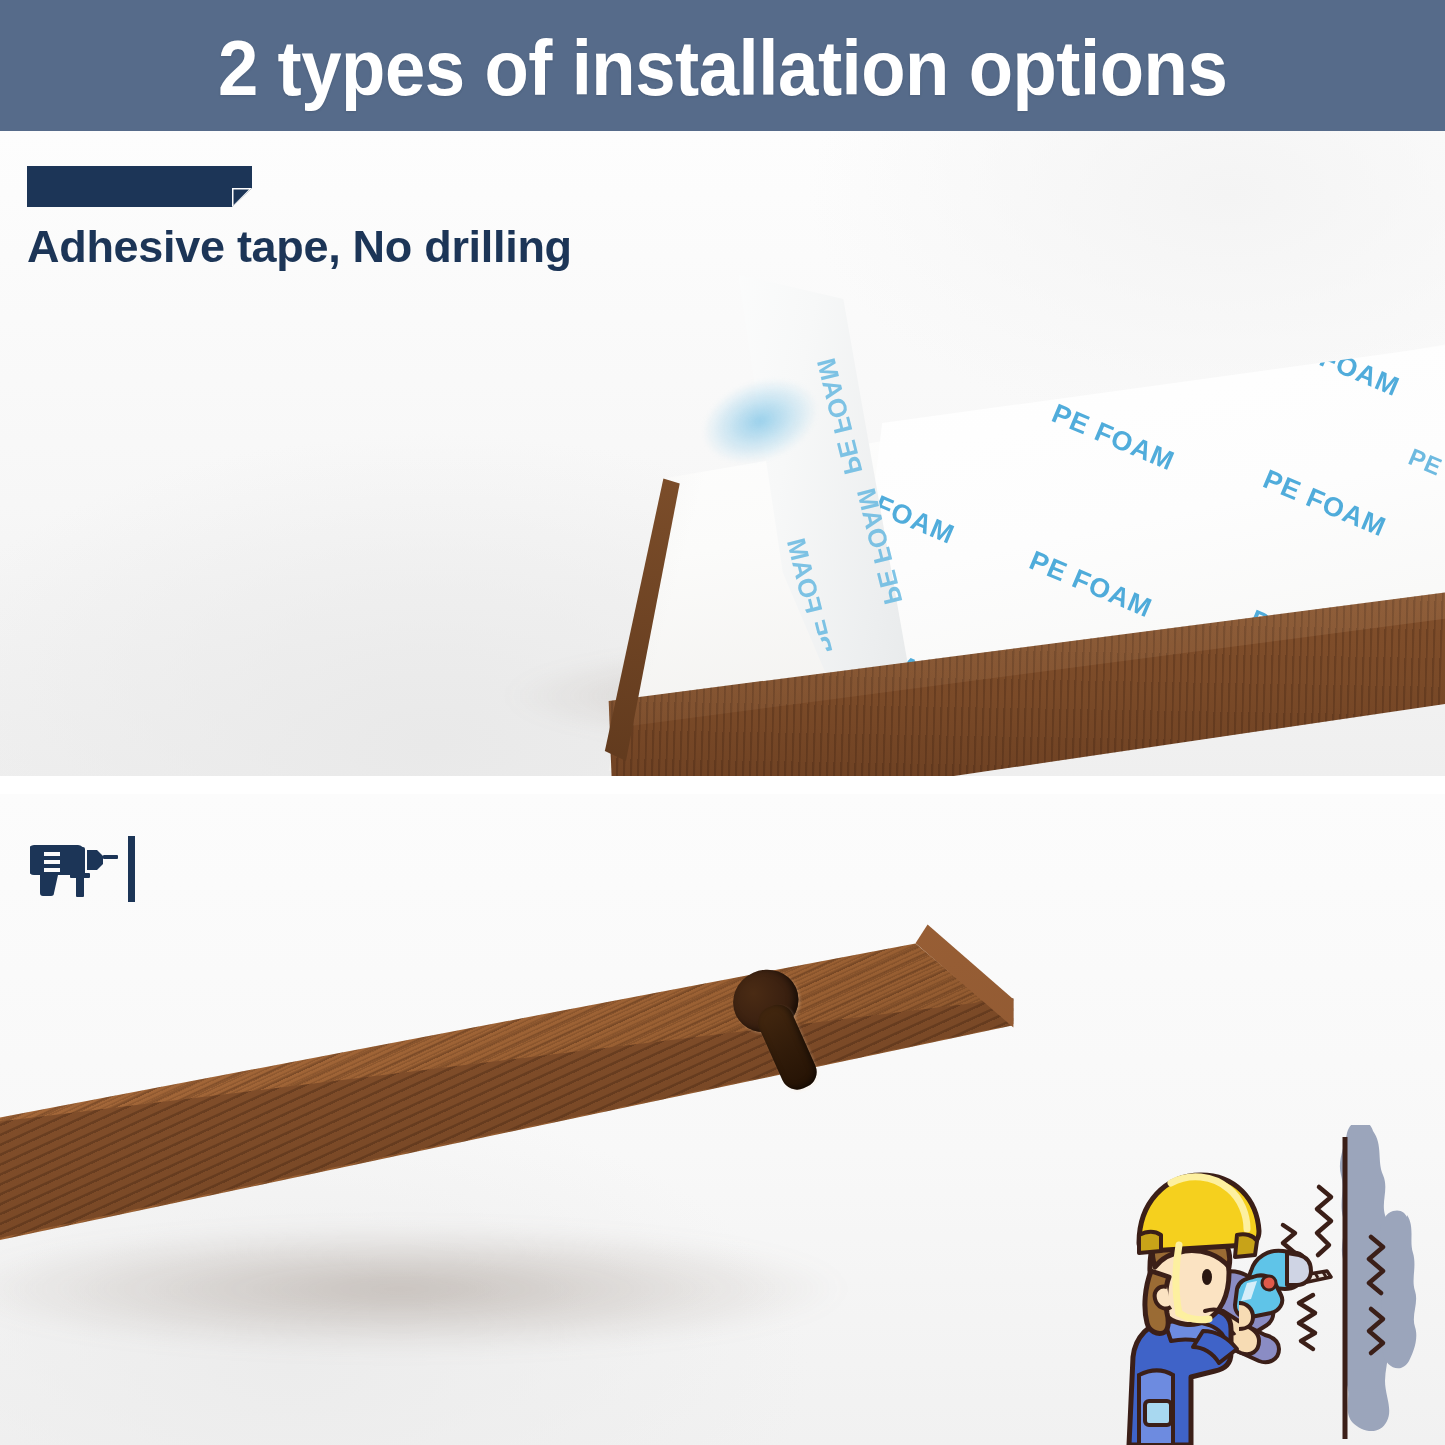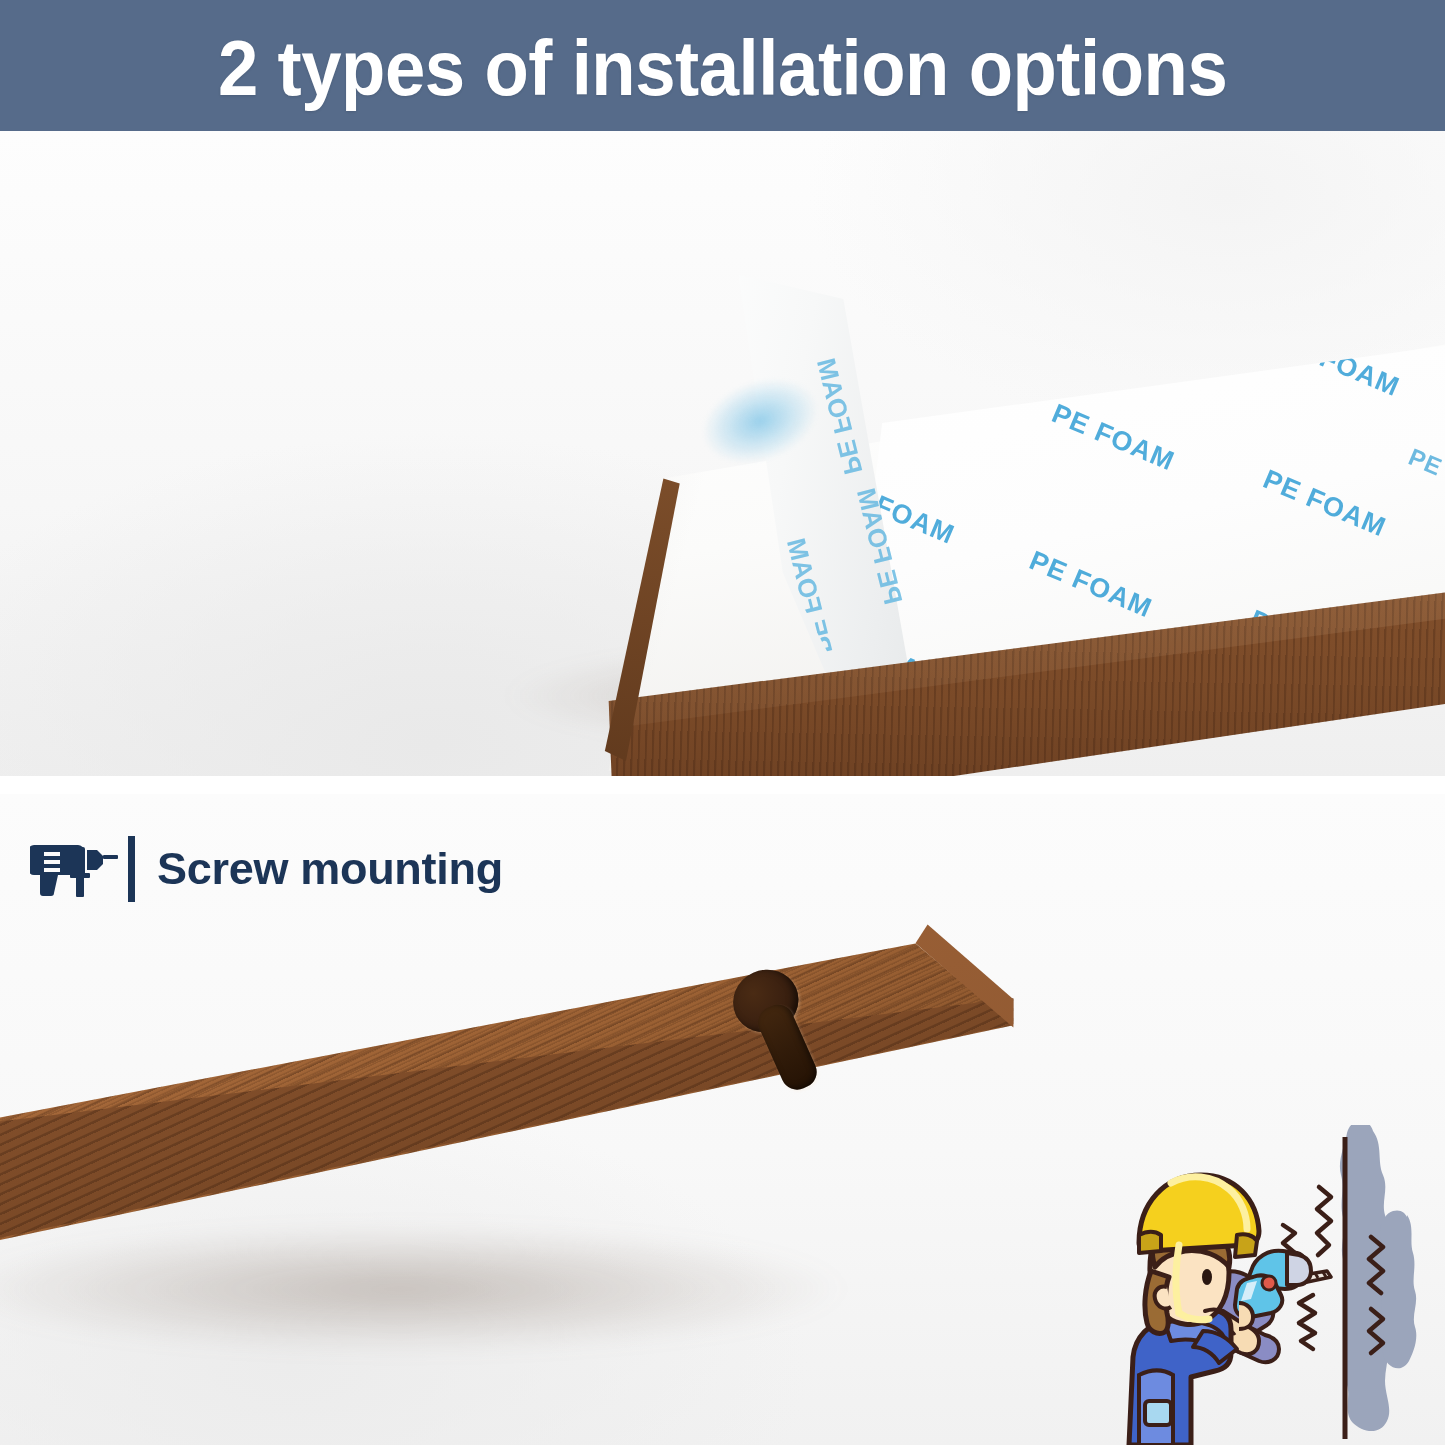--- a/index.html
+++ b/index.html
@@ -293,20 +293,30 @@
         <span style="left: 120px; top: 300px;">PE FOAM</span>
         <span style="left: 230px; top: 150px;">PE FOAM</span>
       </div>
 
     <div class="board-front"></div>
     <div class="board-front-hl"></div>
     <div class="board-side"></div>
     <div class="board-edge-right"></div>
   </div>
 
+  <div class="label-block-1">
+    <div class="tape-icon">
+      <svg viewBox="0 0 225 41" width="225" height="41" aria-hidden="true">
+        <path d="M0 0 H225 V22 L205 41 H0 Z" fill="#1c3557"></path>
+        <path d="M205 41 L205 22 L225 22 Z" fill="#ffffff"></path>
+        <path d="M206.5 39 L206.5 23.5 L222 23.5 Z" fill="#1c3557"></path>
+      </svg>
+    </div>
+    <div class="label-text-1">Adhesive tape, No drilling</div>
+  </div>
 </div>
 
 <div class="panel-gap"></div>
 
 <div class="panel-two">
   <div class="panel-two-bg"></div>
 
   <div>
     <div class="shelf2-shadow"></div>
     <div class="shelf2-top"></div>
@@ -329,21 +339,20 @@
           <path d="M28 41 l7 0 l-4 8 z" fill="#fbfbfb"></path>
           <rect x="45" y="10" width="10" height="28" rx="2"></rect>
           <path d="M57 13 h10 l6 6 v8 l-6 6 h-10 z"></path>
           <rect x="73" y="18" width="15" height="4" rx="1"></rect>
           <rect x="46" y="38" width="8" height="22" rx="1"></rect>
           <rect x="40" y="36" width="20" height="5" rx="1"></rect>
         </g>
       </svg>
     </div>
     <div class="divider-bar"></div>
-    <div class="label-text-2">Screw mounting</div>
   </div>
 
   <div class="worker">
     <svg viewBox="0 0 390 320" aria-hidden="true">
       <g>
         <path d="M318 6 c10 14 4 30 10 44 c6 14 -2 26 2 40 c4 14 -4 26 0 40 c4 14 -2 28 2 42 c4 14 -4 28 0 42 c4 14 -2 28 -2 42 c0 14 8 28 2 40 c-8 16 -26 10 -34 2 c-10 -10 -2 -26 -6 -38 c-4 -14 2 -28 -2 -42 c-4 -14 4 -28 0 -42 c-4 -14 2 -28 -2 -42 c-4 -14 4 -28 0 -42 c-4 -14 2 -28 -2 -42 c-4 -14 4 -30 6 -42 c4 -16 22 -16 26 -2 z" fill="#9ba5bb"></path>
         <path d="M352 90 c8 12 2 26 6 38 c4 14 -2 26 2 38 c4 12 -4 24 0 36 c4 12 -2 26 -6 34 c-8 14 -24 6 -26 -8 c-2 -14 4 -26 0 -38 c-4 -12 2 -26 -2 -38 c-4 -12 4 -26 0 -38 c-4 -12 4 -26 12 -28 c8 -2 12 2 14 6 z" fill="#9ba5bb"></path>
         <line x1="290" y1="12" x2="290" y2="314" stroke="#3B1F18" stroke-width="5"></line>
       </g>
 

